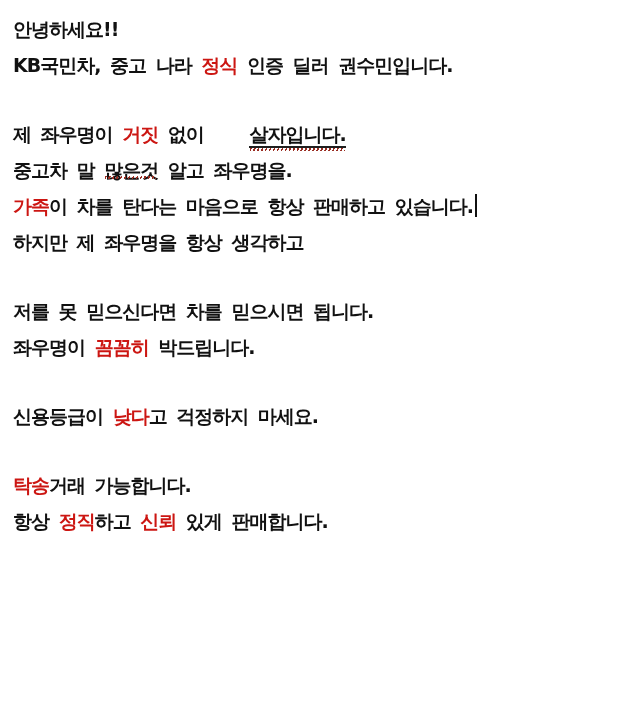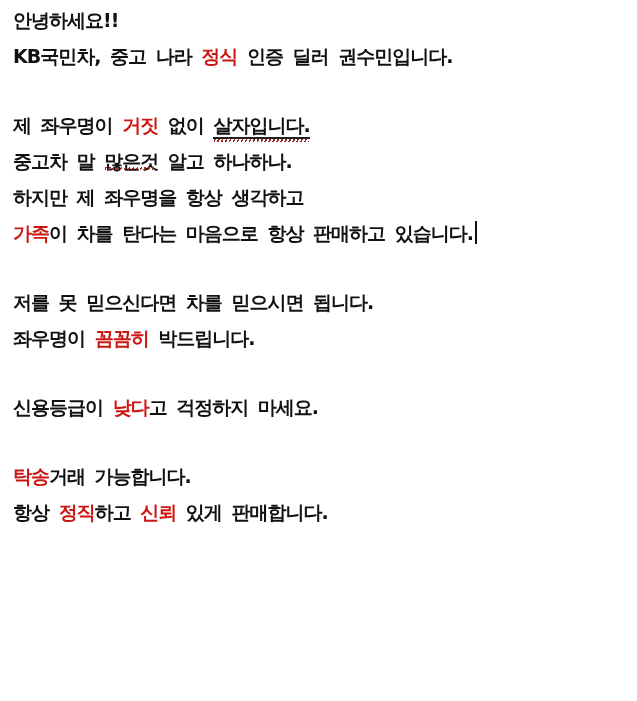--- a/index.html
+++ b/index.html
@@ -17,21 +17,21 @@
   body {
     width: 637px;
     height: 701px;
     background: var(--bg);
     overflow: hidden;
     font-family: "DejaVu Sans", sans-serif;
   }
   .doc {
     width: 637px;
     height: 701px;
-    padding: 2px 6px 0 13px;
+    padding: 11px 6px 0 13px;
     overflow: hidden;
   }
   .para {
     margin: 0 0 33px 0;
   }
   .para:last-child { margin-bottom: 0; }
   .line {
     white-space: nowrap;
     font-size: 19px;
     font-weight: bold;
@@ -39,20 +39,21 @@
     height: 36px;
     letter-spacing: -1px;
     word-spacing: 4px;
     color: var(--text);
   }
   .seg { position: relative; }
   .seg.red { color: var(--red); }
   .seg.underline {
     border-bottom: 2px solid var(--underline);
     padding-bottom: 1px;
+    margin-left: 36px;
   }
   .seg.underline::after {
     content: "";
     position: absolute;
     left: 1px;
     right: 1px;
     bottom: -5px;
     height: 3px;
     background: repeating-linear-gradient(115deg, var(--wavy) 0 1.6px, transparent 1.6px 3.6px);
   }
@@ -77,23 +78,23 @@
 </head>
 <body>
 
 <div class="doc">
     <div class="para">
       <div class="line"><span class="seg plain">안녕하세요!!</span></div>
       <div class="line"><span class="seg plain">KB국민차, 중고 나라 </span><span class="seg red">정식</span><span class="seg plain"> 인증 딜러 권수민입니다.</span></div>
     </div>
     <div class="para">
       <div class="line"><span class="seg plain">제 좌우명이 </span><span class="seg red">거짓</span><span class="seg plain"> 없이 </span><span class="seg underline">살자입니다.</span></div>
-      <div class="line"><span class="seg plain">중고차 말 </span><span class="seg spell">많은것</span><span class="seg plain"> 알고 하나하나.</span></div>
+      <div class="line"><span class="seg plain">중고차 말 </span><span class="seg spell">많은것</span><span class="seg plain"> 알고 좌우명을.</span></div>
+      <div class="line"><span class="seg red">가족</span><span class="seg plain">이 차를 탄다는 마음으로 항상 판매하고 있습니다.</span><span class="caret"></span></div>
       <div class="line"><span class="seg plain">하지만 제 좌우명을 항상 생각하고</span></div>
-      <div class="line"><span class="seg red">가족</span><span class="seg plain">이 차를 탄다는 마음으로 항상 판매하고 있습니다.</span><span class="caret"></span></div>
     </div>
     <div class="para">
       <div class="line"><span class="seg plain">저를 못 믿으신다면 차를 믿으시면 됩니다.</span></div>
       <div class="line"><span class="seg plain">좌우명이 </span><span class="seg red">꼼꼼히</span><span class="seg plain"> 박드립니다.</span></div>
     </div>
     <div class="para">
     </div>
     <div class="para">
       <div class="line"><span class="seg plain">신용등급이 </span><span class="seg red">낮다</span><span class="seg plain">고 걱정하지 마세요.</span></div>
     </div>

